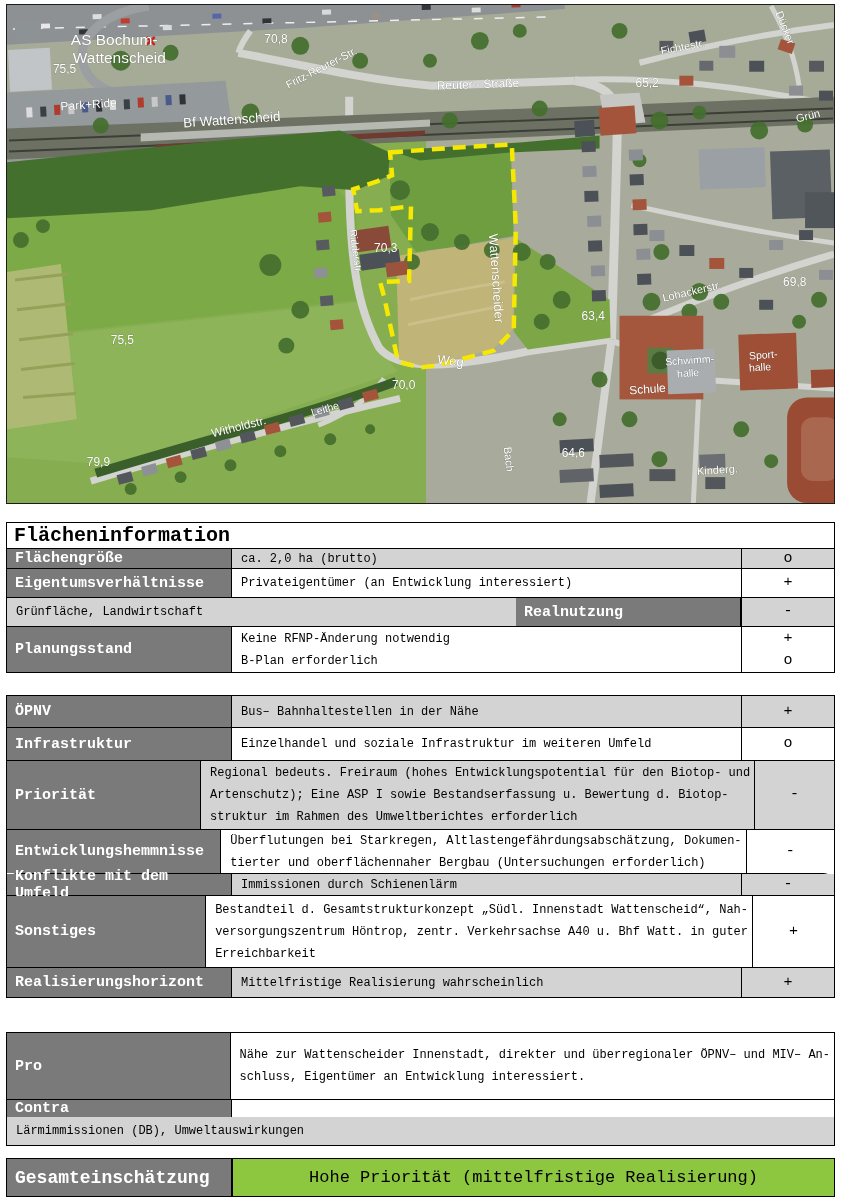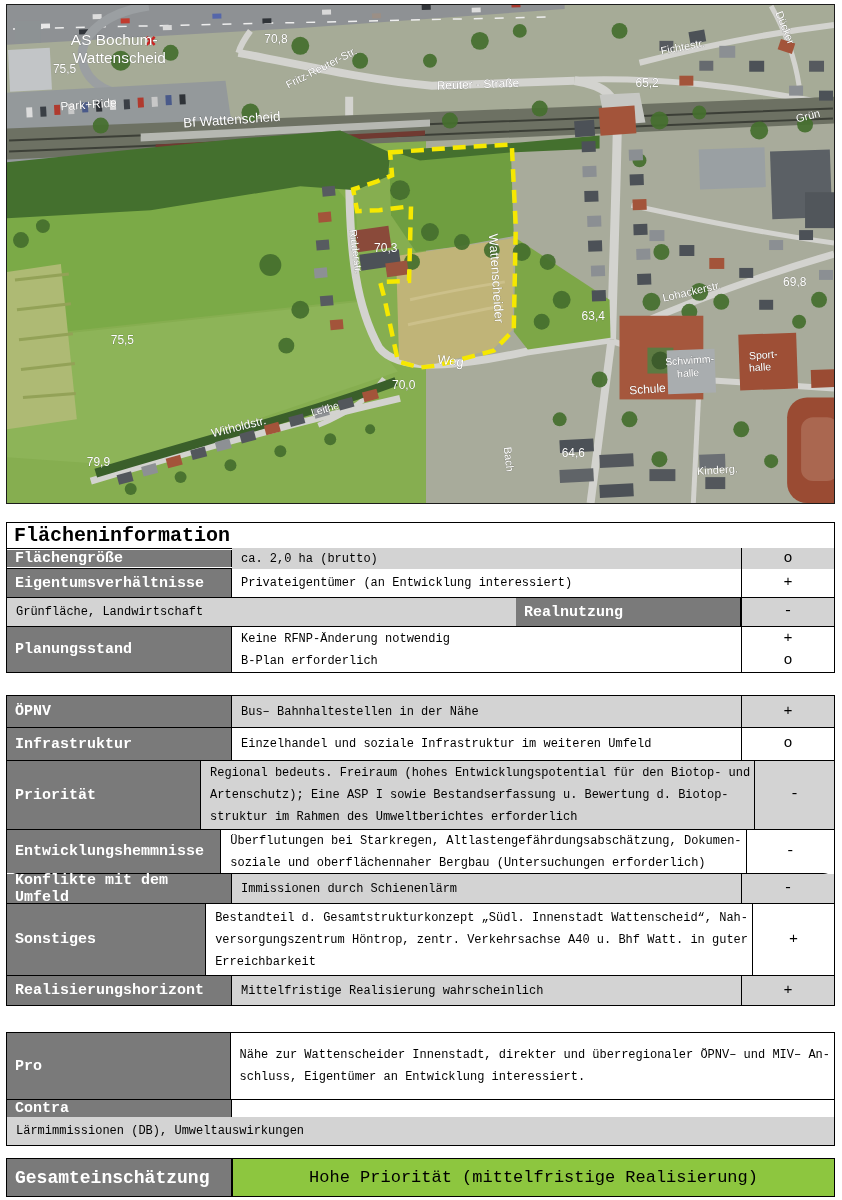--- a/index.html
+++ b/index.html
@@ -312,21 +312,21 @@
     <text class="maplabel" x="698" y="476" font-size="11" transform="rotate(-4 698 476)">Kinderg.</text>
     <text class="maplabel" x="504" y="448" font-size="11" transform="rotate(84 504 448)">Bach</text>
   </g>
 </svg>
 </div>
 
 <div class="tblock" style="top:522px;">
   <div class="trow" style="height:25px;">
     <div class="title-row" style="width:100%;">Flächeninformation</div>
   </div>
-  <div class="trow shade-g" style="height:20px;align-items:center;">
+  <div class="trow shade-g" style="height:20px;">
     <div class="cell cell-label">Flächengröße</div>
     <div class="cell cell-value">ca. 2,0 ha (brutto)</div>
     <div class="cell cell-rating">o</div>
   </div>
   <div class="trow shade-w" style="height:29px;">
     <div class="cell cell-label">Eigentumsverhältnisse</div>
     <div class="cell cell-value">Privateigentümer (an Entwicklung interessiert)</div>
     <div class="cell cell-rating">+</div>
   </div>
   <div class="trow shade-g" style="height:29px;">
@@ -357,24 +357,24 @@
   <div class="trow shade-g" style="height:69px;">
     <div class="cell cell-label">Priorität</div>
     <div class="cell cell-value">Regional bedeuts. Freiraum (hohes Entwicklungspotential für den Biotop- und
 Artenschutz); Eine ASP I sowie Bestandserfassung u. Bewertung d. Biotop-
 struktur im Rahmen des Umweltberichtes erforderlich</div>
     <div class="cell cell-rating">-</div>
   </div>
   <div class="trow shade-w" style="height:44px;">
     <div class="cell cell-label">Entwicklungshemmnisse</div>
     <div class="cell cell-value">Überflutungen bei Starkregen, Altlastengefährdungsabschätzung, Dokumen-
-soziale und oberflächennaher Bergbau (Untersuchungen erforderlich)</div>
+tierter und oberflächennaher Bergbau (Untersuchungen erforderlich)</div>
     <div class="cell cell-rating">-</div>
   </div>
-  <div class="trow shade-g" style="height:30px;border-radius:11px;">
+  <div class="trow shade-g" style="height:22px;border-radius:11px;">
     <div class="cell cell-label">Konflikte mit dem Umfeld</div>
     <div class="cell cell-value">Immissionen durch Schienenlärm</div>
     <div class="cell cell-rating">-</div>
   </div>
   <div class="trow shade-w" style="height:72px;">
     <div class="cell cell-label">Sonstiges</div>
     <div class="cell cell-value">Bestandteil d. Gesamtstrukturkonzept „Südl. Innenstadt Wattenscheid“, Nah-
 versorgungszentrum Höntrop, zentr. Verkehrsachse A40 u. Bhf Watt. in guter
 Erreichbarkeit</div>
     <div class="cell cell-rating">+</div>

